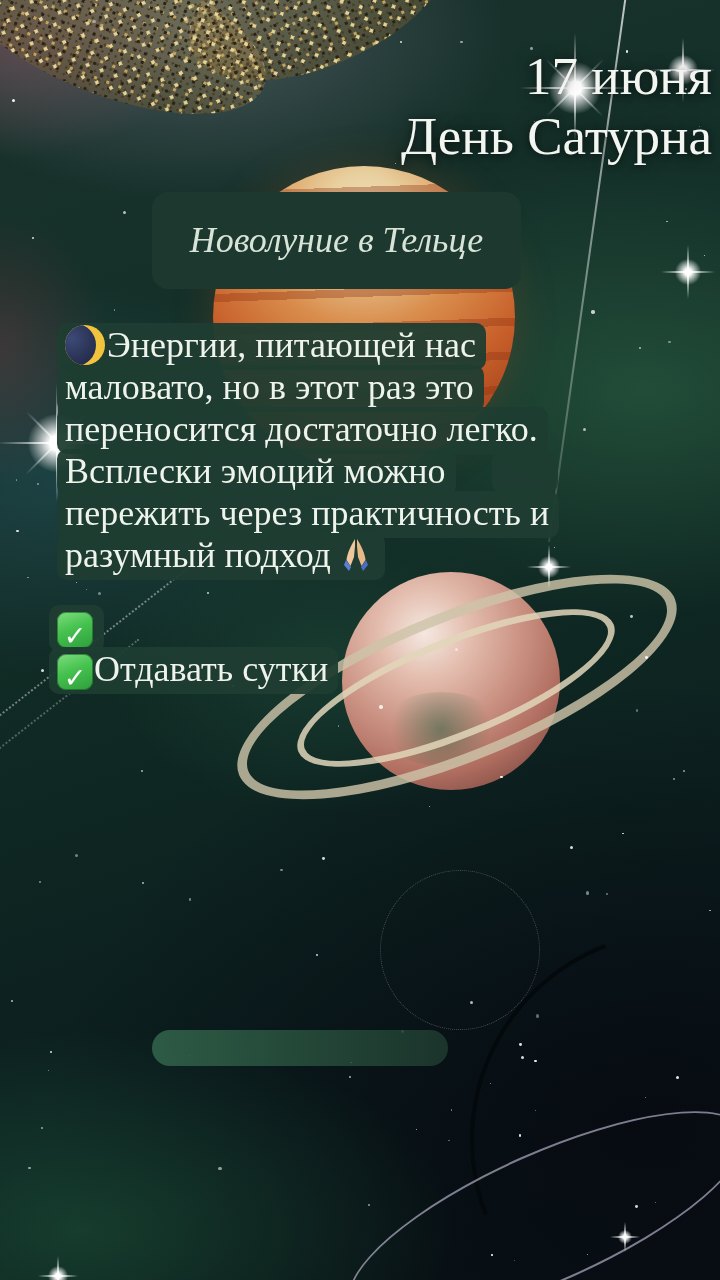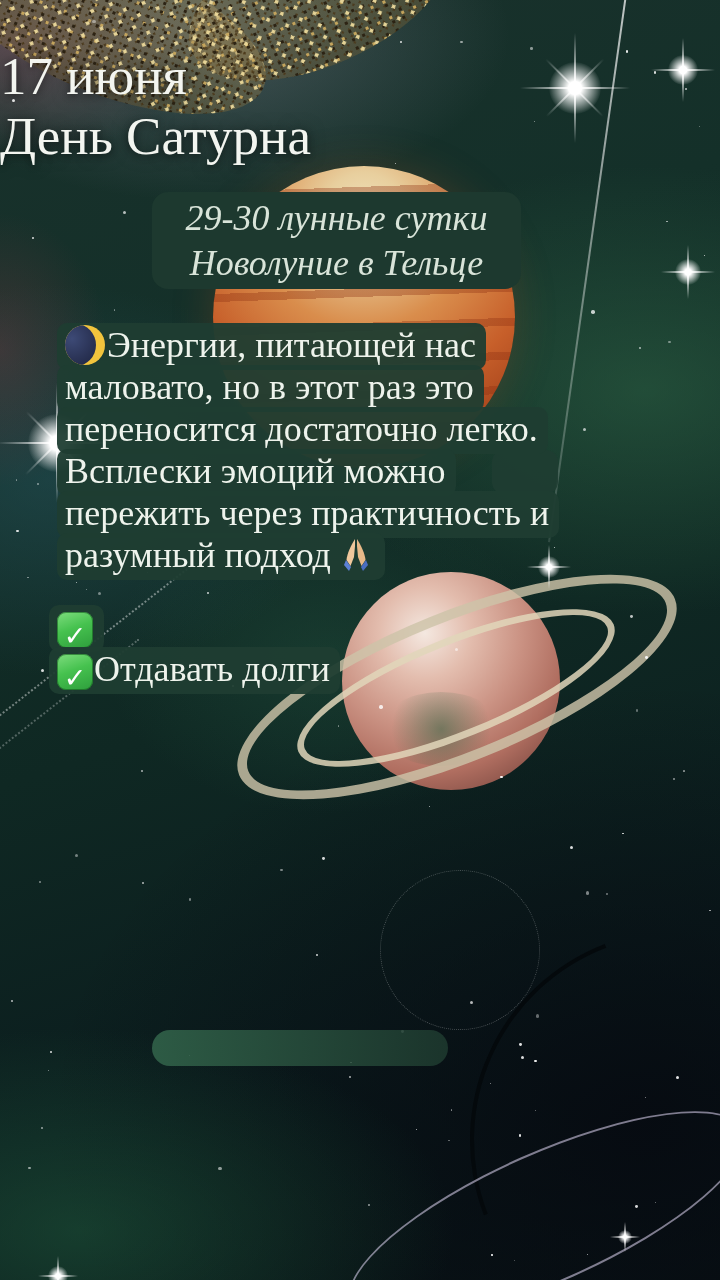--- a/index.html
+++ b/index.html
@@ -82,21 +82,21 @@
   .sp .d{position:absolute;inset:13%;transform:rotate(45deg);}
   .sp .d::before{content:"";position:absolute;left:calc(50% - 1px);top:0;width:2px;height:100%;
     background:linear-gradient(to bottom,transparent,rgba(255,255,255,.8) 46% 54%,transparent);}
   .sp .d::after{content:"";position:absolute;top:calc(50% - 1px);left:0;height:2px;width:100%;
     background:linear-gradient(to right,transparent,rgba(255,255,255,.8) 46% 54%,transparent);}
   
   .capsule{position:absolute;left:443px;top:948px;width:88px;height:27px;border-radius:14px;z-index:6;
     transform:rotate(-6deg);
     background:linear-gradient(90deg,#f4f4f2 0%,#d8dadа 40%,#d8dada 40%,#aab0b0 70%,#3c4242 88%,#1e2c28 100%);}
   
-  .title{position:absolute;left:0;top:46px;width:712px;text-align:left;z-index:10;
+  .title{position:absolute;left:0;top:46px;width:712px;text-align:right;z-index:10;
     color:#f3f5f0;font-size:53px;line-height:60px;text-shadow:0 0 16px rgba(0,0,0,.5),0 2px 6px rgba(0,0,0,.35);}
   .moon-pill{position:absolute;left:152px;top:192px;width:369px;height:97px;z-index:10;
     background:#1d392f;border-radius:16px;display:flex;flex-direction:column;justify-content:center;align-items:center;
     color:#d9e4d9;font-style:italic;font-size:36px;line-height:45px;}
   .para{position:absolute;left:57px;top:324px;width:640px;z-index:10;
     font-size:36px;line-height:42px;color:#eef3ec;}
   .practices{position:absolute;left:49px;top:606px;width:660px;z-index:10;
     font-size:36px;line-height:42px;color:#eef3ec;}
   .hl{display:inline;white-space:pre-line;background:rgba(31,61,50,.95);
     padding:2px 10px 5px 8px;border-radius:10px;
@@ -266,35 +266,34 @@
   <div class="capsule"></div>
   <div class="frag frag-1"></div>
   <div class="frag frag-2"></div>
 
   <div class="title">
     <div>17 июня</div>
     <div>День Сатурна</div>
   </div>
 
   <div class="moon-pill">
-    <div>29-30 лунные сутки</div>
     <div>Новолуние в Тельце</div>
   </div>
 
   <div class="para">
     <span class="hl"><span class="moon-icon"><span class="moon-dark"></span></span><span>Энергии, питающей нас
 маловато, но в этот раз это
 переносится достаточно легко.
 Всплески эмоций можно
 пережить через практичность и
 разумный подход</span><span class="hands-icon"><svg viewBox="0 0 38 38" width="38" height="38">
             <path d="M18 3 C14 9 10 18 9.5 24 L13.5 30 L17 21 L18 10 Z" fill="#f0c79c"></path>
             <path d="M20 3 C24 9 28 18 28.5 24 L24.5 30 L21 21 L20 10 Z" fill="#e8b988"></path>
             <path d="M9 24 L14 31 L12 35 L7 29 Z" fill="#5b7fd4"></path>
             <path d="M29 24 L24 31 L26 35 L31 29 Z" fill="#4a6dc0"></path>
           </svg></span></span>
   </div>
 
   <div class="practices">
     <div class="check-item"><span class="hl"><span class="check-icon"></span></span></div>
-    <div class="check-item"><span class="hl"><span class="check-icon"></span><span>Отдавать долги</span></span></div>
+    <div class="check-item"><span class="hl"><span class="check-icon"></span><span>Отдавать сутки</span></span></div>
   </div>
 </div>
 
 </body></html>

